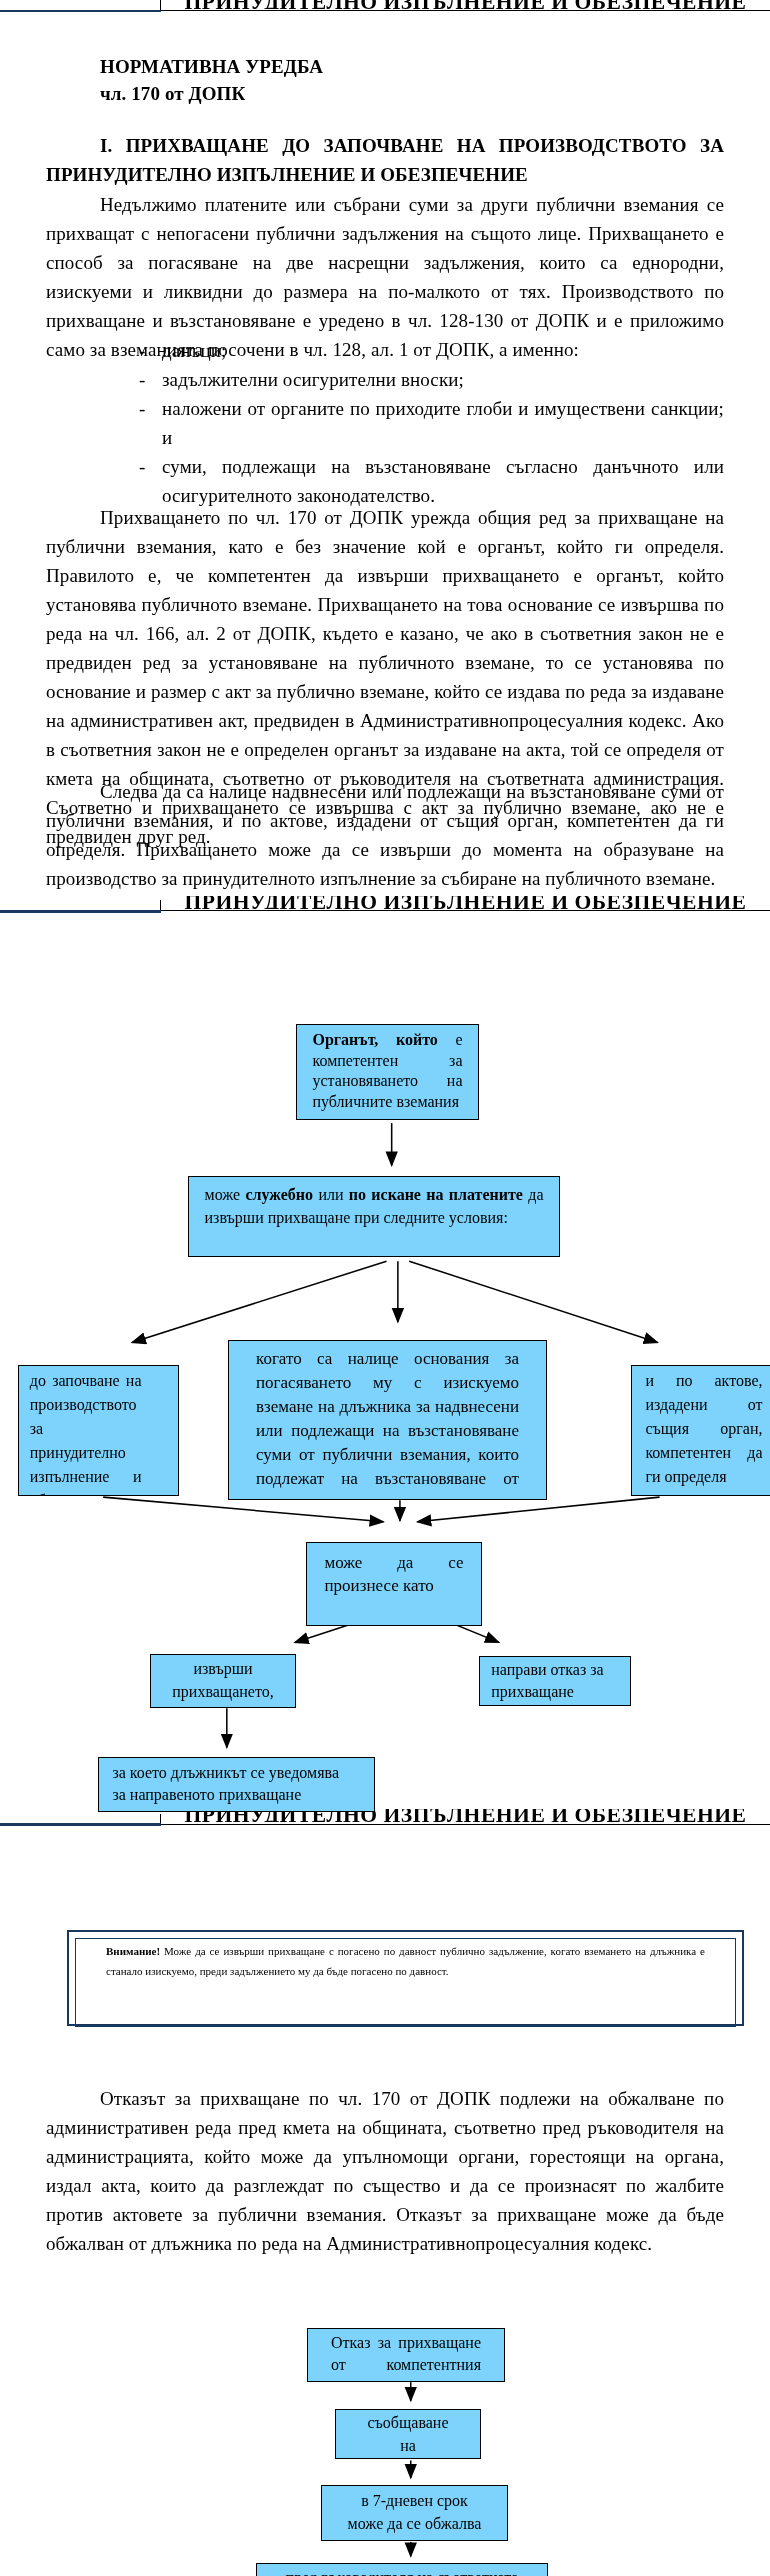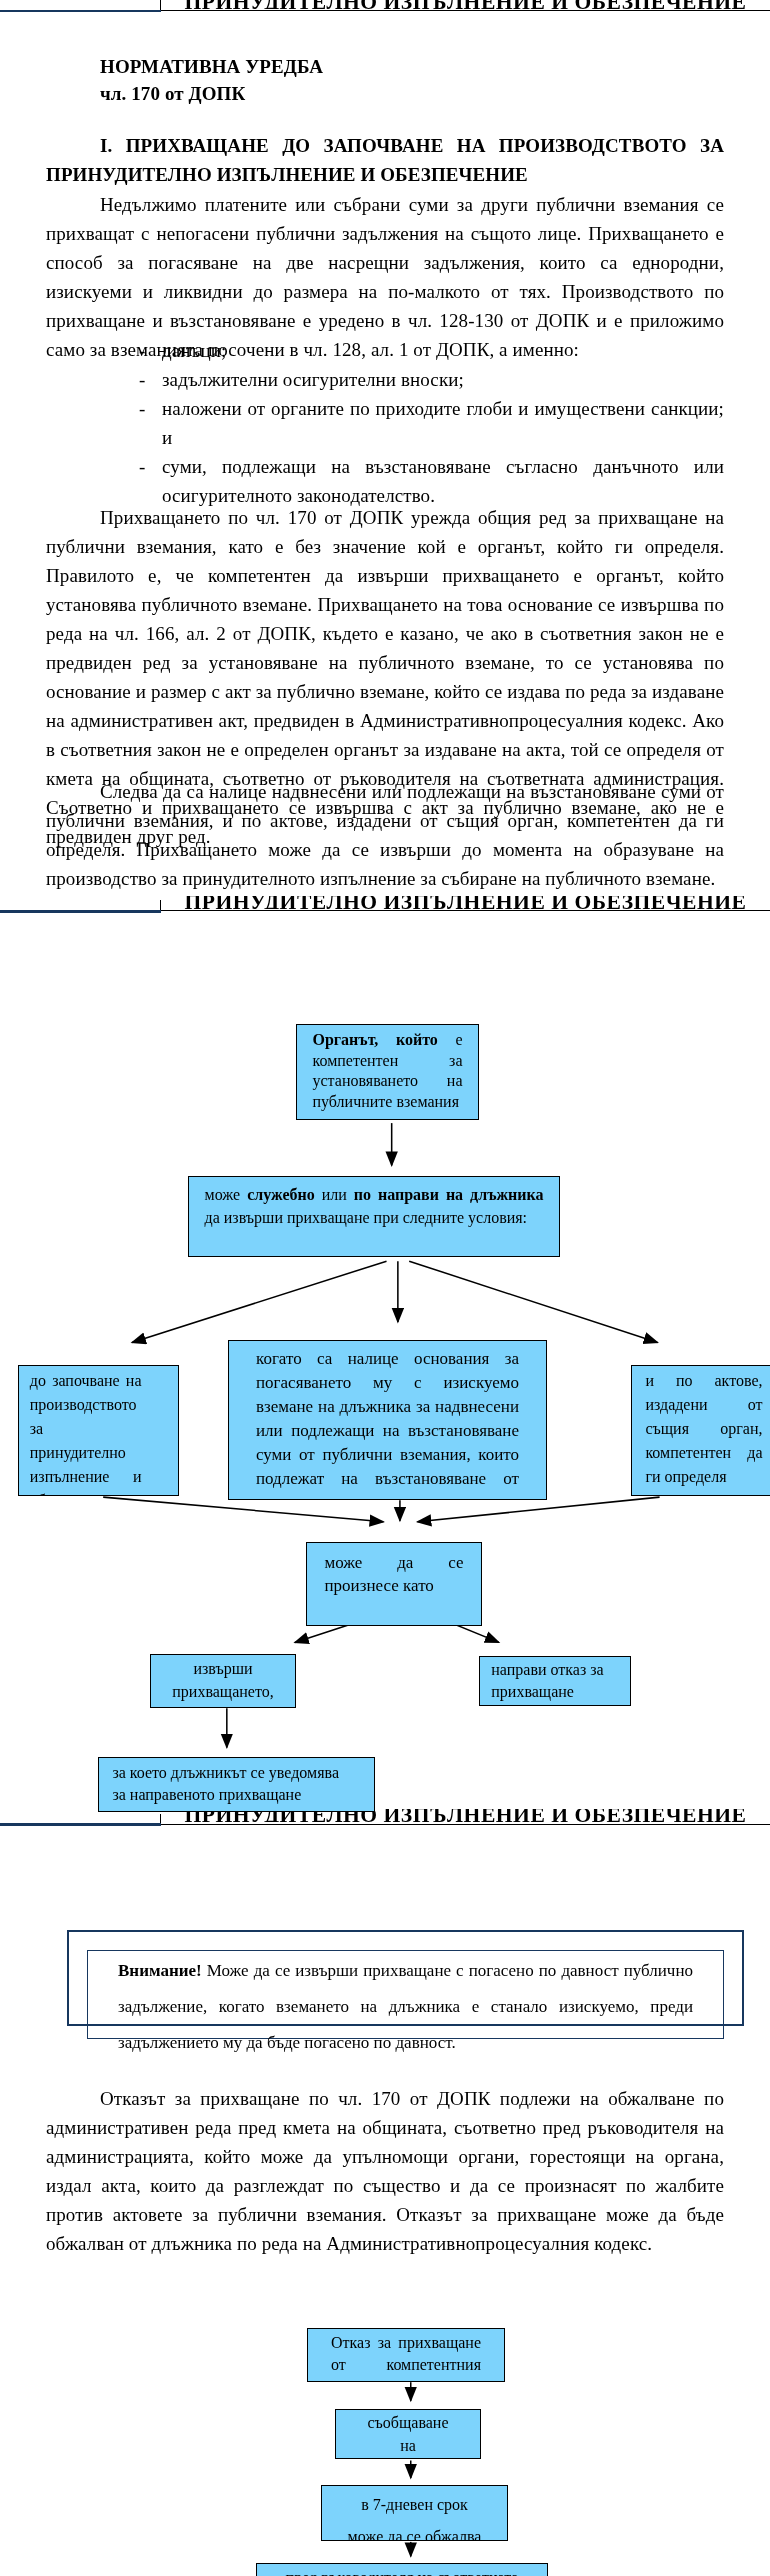--- a/index.html
+++ b/index.html
@@ -21,22 +21,22 @@
   ul.blist li{position:relative;padding-left:116px;text-align:justify;}
   ul.blist .dash{position:absolute;left:93px;top:0;}
   
   .fbox{position:absolute;border:1.5px solid #000;background:#7dd3fc;box-sizing:border-box;
         font-size:16px;z-index:2;overflow:hidden;}
   .just{text-align:justify;} .ctr{text-align:center;} .lft{text-align:left;}
   .arrows{position:absolute;left:0;top:0;z-index:1;}
   
   .notice-outer{position:absolute;left:67px;top:1930px;width:677px;height:96px;box-sizing:border-box;
                 border:2.1px solid var(--accent,#17375E);background:#fff;}
-  .notice-inner{box-sizing:border-box;margin:18px;border:1px solid var(--accent,#17375E);
-                height:89px;padding:1.5px 30px;font-size:17px;line-height:36px;text-align:justify;}
+  .notice-inner{box-sizing:border-box;margin:6px;border:1px solid var(--accent,#17375E);
+                height:89px;padding:1.5px 30px;font-size:11px;line-height:20px;text-align:justify;}
 </style>
 </head>
 <body>
 
 <div class="canvas">
 
   <div>
     <div class="ph-clip" style="top:-4.1px;">
       <div class="ph-title">ПРИНУДИТЕЛНО ИЗПЪЛНЕНИЕ И ОБЕЗПЕЧЕНИЕ</div>
     </div>
@@ -102,21 +102,21 @@
       <line x1="797" y1="4776" x2="797" y2="4810"></line>
       <line x1="797" y1="4934" x2="797" y2="4962"></line>
     </g>
   </svg>
 
   <div class="fbox just" style="left:296px;top:1024px;width:183px;height:96px;padding:5.2px 15.5px;line-height:20.6px;">
     <b>Органът, който</b><span> е компетентен за установяването на публичните вземания</span>
   </div>
 
   <div class="fbox just" style="left:188px;top:1176px;width:372px;height:81px;padding:6.2px 15.5px;line-height:23px;">
-    <span>може </span><b>служебно</b><span> или </span><b>по направи на длъжника</b><span> да извърши прихващане при следните условия:</span>
+    <span>може </span><b>служебно</b><span> или </span><b>по искане на платените</b><span> да извърши прихващане при следните условия:</span>
   </div>
 
   <div class="fbox just" style="left:17.5px;top:1365px;width:161px;height:131px;padding:3.1px 36px 3.1px 11.3px;line-height:24px;">до започване на производството за принудително изпълнение и обезпечение</div>
 
   <div class="fbox just" style="left:228px;top:1340px;width:319px;height:160px;padding:6.2px 27px;line-height:24px;font-size:17px;">когато са налице основания за погасяването му с изискуемо вземане на длъжника за надвнесени или подлежащи на възстановяване суми от публични вземания, които подлежат на възстановяване от същия орган</div>
 
   <div class="fbox just" style="left:595px;top:1365px;width:148px;height:131px;padding:3.1px 15.5px 3.1px 13.4px;line-height:24px;margin-left:36px;">и по актове, издадени от същия орган, компетентен да ги определя</div>
 
   <div class="fbox just" style="left:306px;top:1542px;width:176px;height:84px;padding:7.7px 17.5px;line-height:23px;font-size:17px;">може да се произнесе като</div>
 
@@ -140,21 +140,21 @@
       <b>Внимание!</b><span> Може да се извърши прихващане с погасено по давност публично задължение, когато вземането на длъжника е станало изискуемо, преди задължението му да бъде погасено по давност.</span>
     </div>
   </div>
 
   <div class="blk indent" style="top:2084px;">Отказът за прихващане по чл. 170 от ДОПК подлежи на обжалване по административен реда пред кмета на общината, съответно пред ръководителя на администрацията, който може да упълномощи органи, горестоящи на органа, издал акта, които да разглеждат по същество и да се произнасят по жалбите против актовете за публични вземания. Отказът за прихващане може да бъде обжалван от длъжника по реда на Административнопроцесуалния кодекс.</div>
 
   <div class="fbox just" style="left:307px;top:2328px;width:198px;height:54px;padding:3.1px 23px;line-height:22px;">Отказ за прихващане от компетентния орган</div>
 
   <div class="fbox ctr" style="left:335px;top:2409px;width:146px;height:50px;padding:0.5px 31px;line-height:23px;">съобщаване на длъжника</div>
 
-  <div class="fbox ctr" style="left:321px;top:2485px;width:187px;height:56px;padding:3.1px 25px;line-height:32px;">в 7-дневен срок може да се  обжалва</div>
+  <div class="fbox ctr" style="left:321px;top:2485px;width:187px;height:56px;padding:3.1px 25px;line-height:23px;">в 7-дневен срок може да се  обжалва</div>
 
   <div class="fbox ctr" style="left:256px;top:2563px;width:292px;height:53px;padding:2.6px 15.5px;line-height:22px;">пред ръководителя на съответната администрация по реда на АПК</div>
 
   <div>
     
     
     
     
   </div>
 

